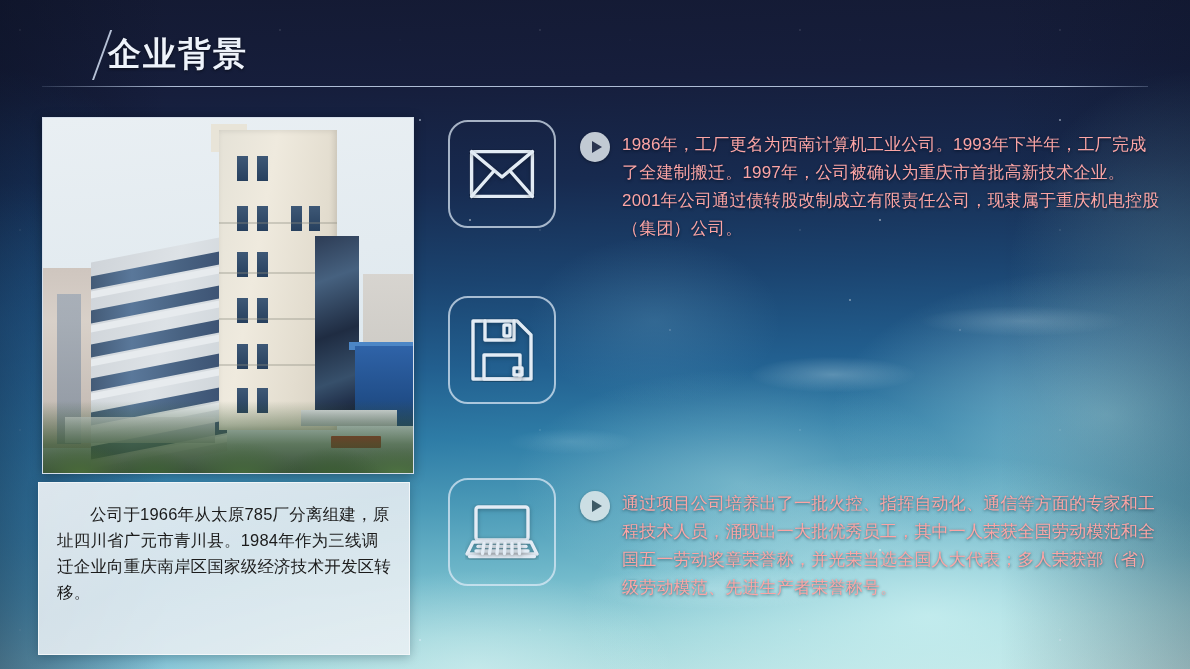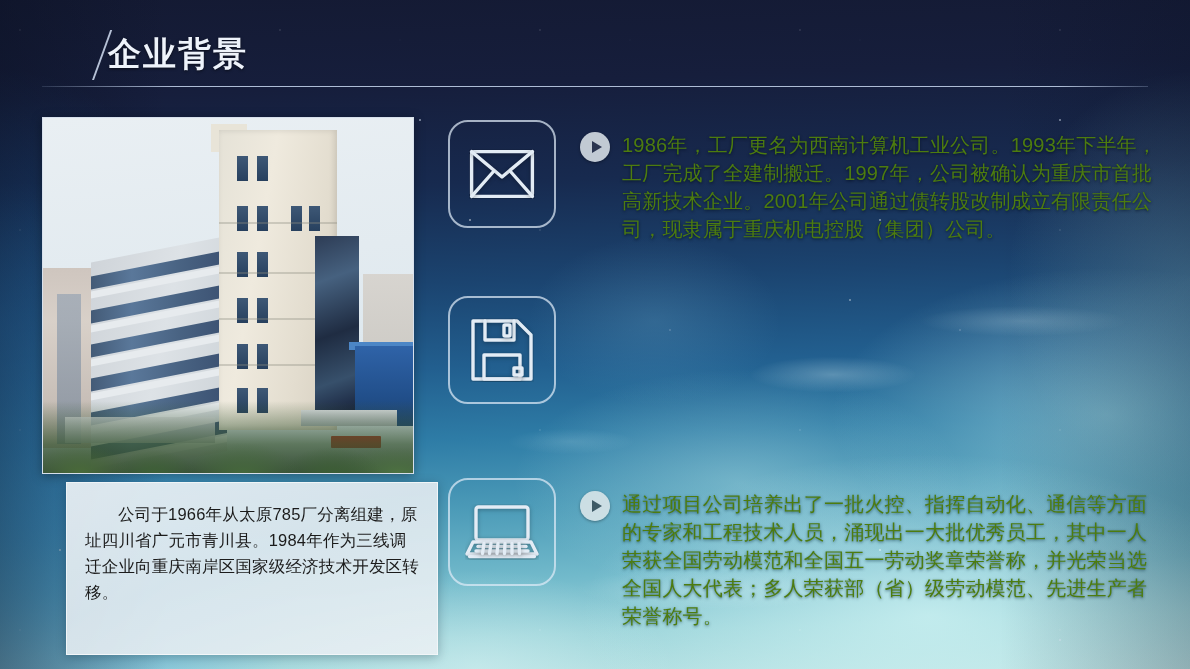--- a/index.html
+++ b/index.html
@@ -244,21 +244,20 @@
   
   #caption-box {
     position: absolute;
     left: 38px; top: 482px;
     width: 372px; height: 173px;
     background: linear-gradient(160deg, rgba(234,240,244,.93) 0%, rgba(223,233,239,.93) 45%, rgba(231,239,243,.93) 100%);
     border: 1px solid rgba(255,255,255,.6);
     box-shadow: 0 2px 10px rgba(0,20,40,.28);
     box-sizing: border-box;
     padding: 18px 16px 10px 18px;
-    margin-left: 28px;
   }
   #caption-text {
     font-size: 16.5px;
     line-height: 26px;
     color: #1b1b1b;
     text-indent: 2em;
     letter-spacing: .2px;
   }
 
   
@@ -304,23 +303,23 @@
     margin-left: 3px;
     border-left: 10px solid #2a3550;
     border-top: 6.5px solid transparent;
     border-bottom: 6.5px solid transparent;
   }
   #row-3 .play-btn { background: rgba(216,228,232,.90); }
   #row-3 .play-btn .tri { border-left-color: #3e5a66; }
 
   .bullet-text {
     flex: 1 1 auto;
-    font-size: 20px;
+    font-size: 17px;
     line-height: 28px;
-    color: #4d7c0f;
+    color: #fca5a5;
     letter-spacing: .2px;
     text-shadow: 0 1px 3px rgba(0,12,30,.75);
   }
   #row-3 .bullet-text { text-shadow: 0 1px 3px rgba(10,50,65,.70); }
 </style>
 </head>
 <body>
 
 <div id="slide">
 

